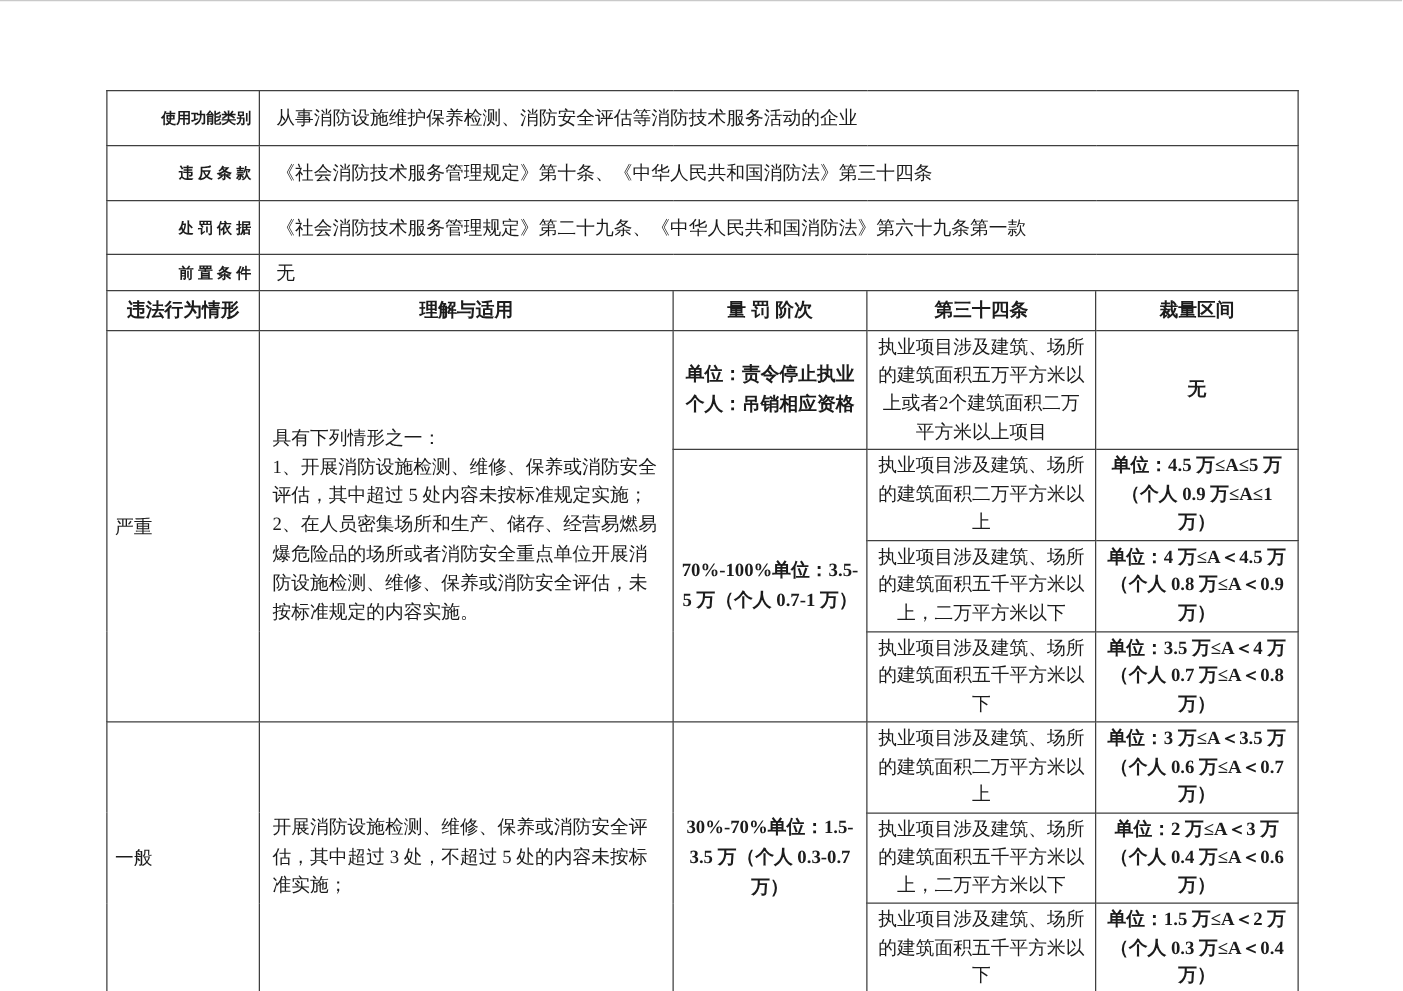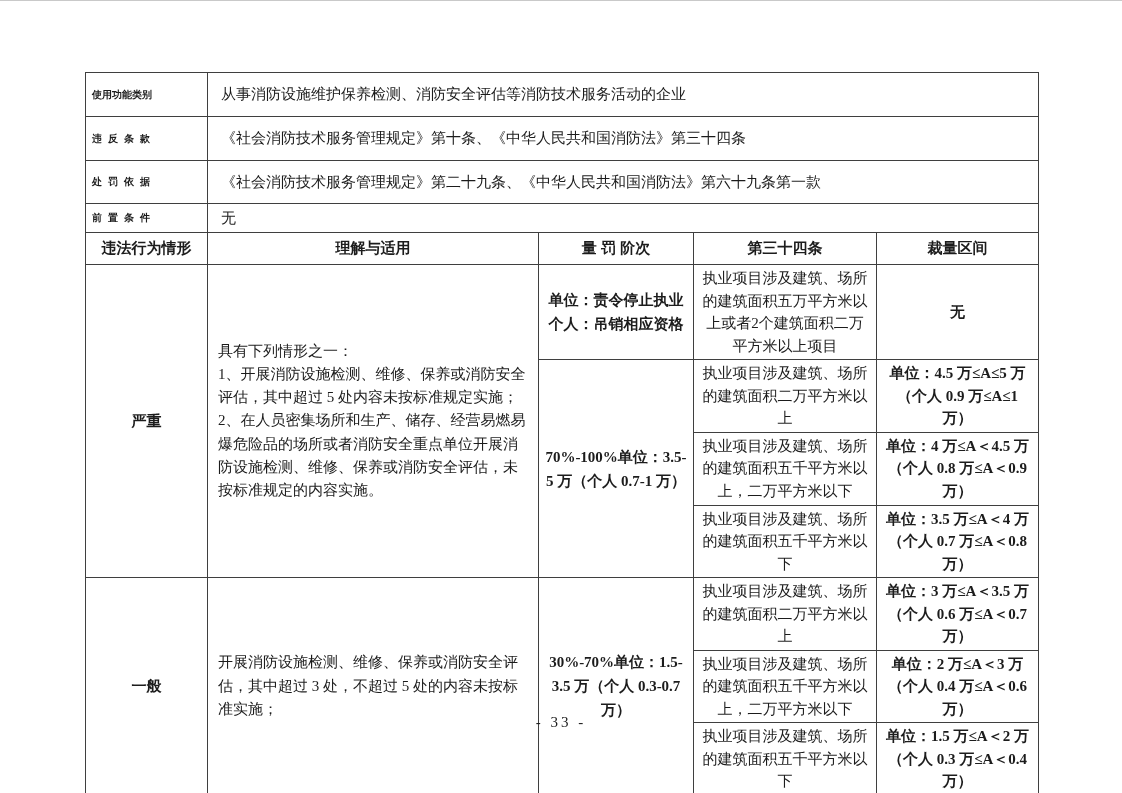--- a/index.html
+++ b/index.html
@@ -34,36 +34,35 @@
   td {
     border: 1px solid #3f3f3f;
     box-sizing: border-box;
     font-size: 15px;
     padding: 2px 6px;
     vertical-align: middle;
     word-break: break-all;
   }
   td.lbl {
     font-weight: bold;
-    text-align: left;
-    font-family: Liberation Mono, monospace;
-    font-size: 10px;
+    text-align: right;
+    font-family: Liberation Sans, sans-serif;
+    font-size: 12px;
   }
   td.val {
     text-align: left;
     padding-left: 13px;
   }
   td.hdr {
     font-weight: bold;
     text-align: center;
     font-family: "Liberation Sans", "DejaVu Sans", sans-serif;
   }
   td.sev {
-    font-weight: bold;
-    text-align: center;
+    font-weight: normal;
     font-family: "Liberation Sans", "DejaVu Sans", sans-serif;
   }
   td.interp {
     text-align: left;
     white-space: pre-line;
     line-height: 1.55;
     padding: 6px 10px;
   }
   td.pen {
     font-weight: bold;
@@ -169,14 +168,13 @@
         <td class="scale">执业项目涉及建筑、场所的建筑面积五千平方米以上，二万平方米以下</td>
         <td class="range">单位：2 万≤A＜3 万（个人 0.4 万≤A＜0.6 万）</td>
       </tr>
       <tr style="height:45px">
         <td class="scale">执业项目涉及建筑、场所的建筑面积五千平方米以下</td>
         <td class="range">单位：1.5 万≤A＜2 万（个人 0.3 万≤A＜0.4 万）</td>
       </tr>
     </tbody>
   </table>
 
-  <div class="footer">- 33 -</div>
 </div>
 
 </body></html>

